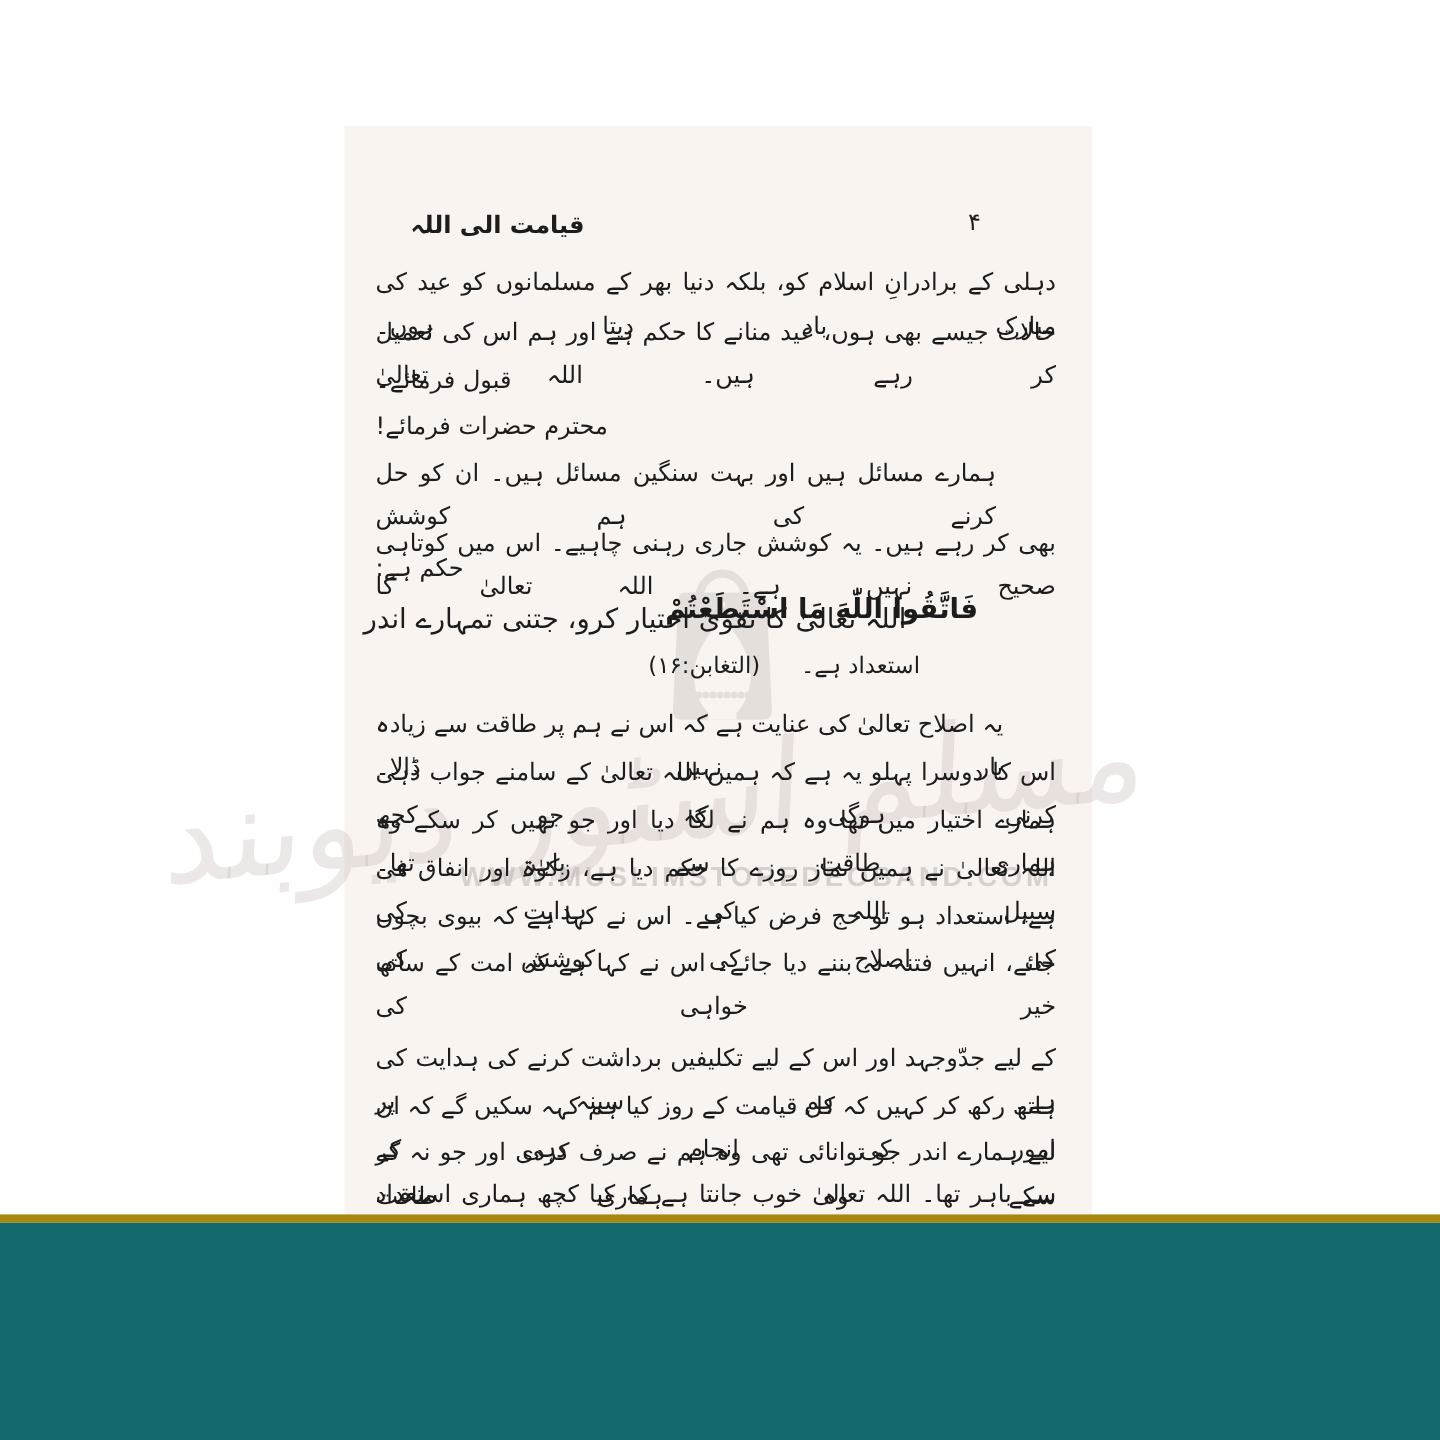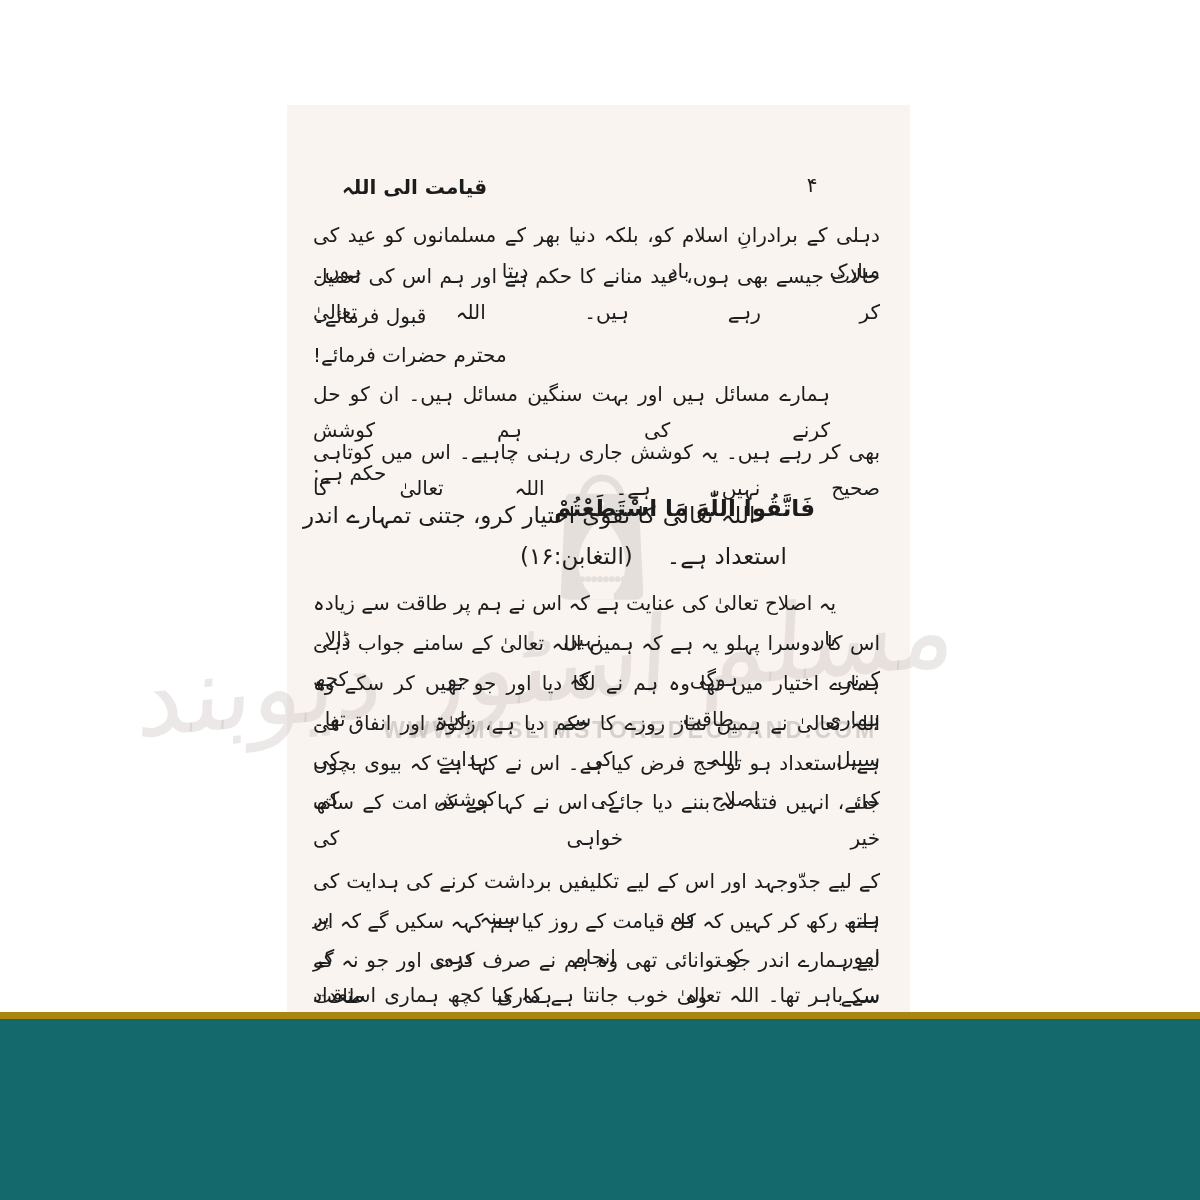--- a/index.html
+++ b/index.html
@@ -11,21 +11,21 @@
         background:#faf4f1;}
   .urdu{font-family:"DejaVu Sans",sans-serif;direction:rtl;color:#1c1c1c;}
   .line{position:absolute;left:26px;right:30px;height:40px;font-size:20px;line-height:36px;}
   .j{text-align:justify;text-align-last:justify;}
   .r{text-align:left;}
   .hdr-title{position:absolute;left:55px;top:70px;font-size:20px;font-weight:700;}
   .hdr-num{position:absolute;left:510px;top:68px;width:30px;font-size:20px;text-align:center;}
 
   .verse-ar{position:absolute;right:95px;top:390px;font-size:23px;font-weight:700;}
   .verse-tr{position:absolute;left:16px;top:397px;font-size:23px;}
-  .ref-row{position:absolute;left:140px;right:30px;top:438px;font-size:23px;text-align:center;}
+  .ref-row{position:absolute;left:140px;right:30px;top:438px;font-size:19px;text-align:center;}
   .ref-row .gap{display:inline-block;width:34px;}
 
   
   .wm-callig{position:absolute;left:70px;top:495px;width:600px;font-size:105px;line-height:110px;
              white-space:nowrap;color:rgba(176,168,163,0.26);transform:rotate(-5deg) skewX(-8deg);
              font-family:"DejaVu Sans",sans-serif;direction:rtl;overflow:visible;pointer-events:none;}
   .wm-url{position:absolute;left:96px;top:612px;font-size:23px;font-weight:700;letter-spacing:3px;
           color:rgba(186,179,175,0.55);font-family:"Liberation Sans",sans-serif;}
   .wm-bag{position:absolute;left:261px;top:355px;width:108px;height:148px;opacity:0.85;}
 

